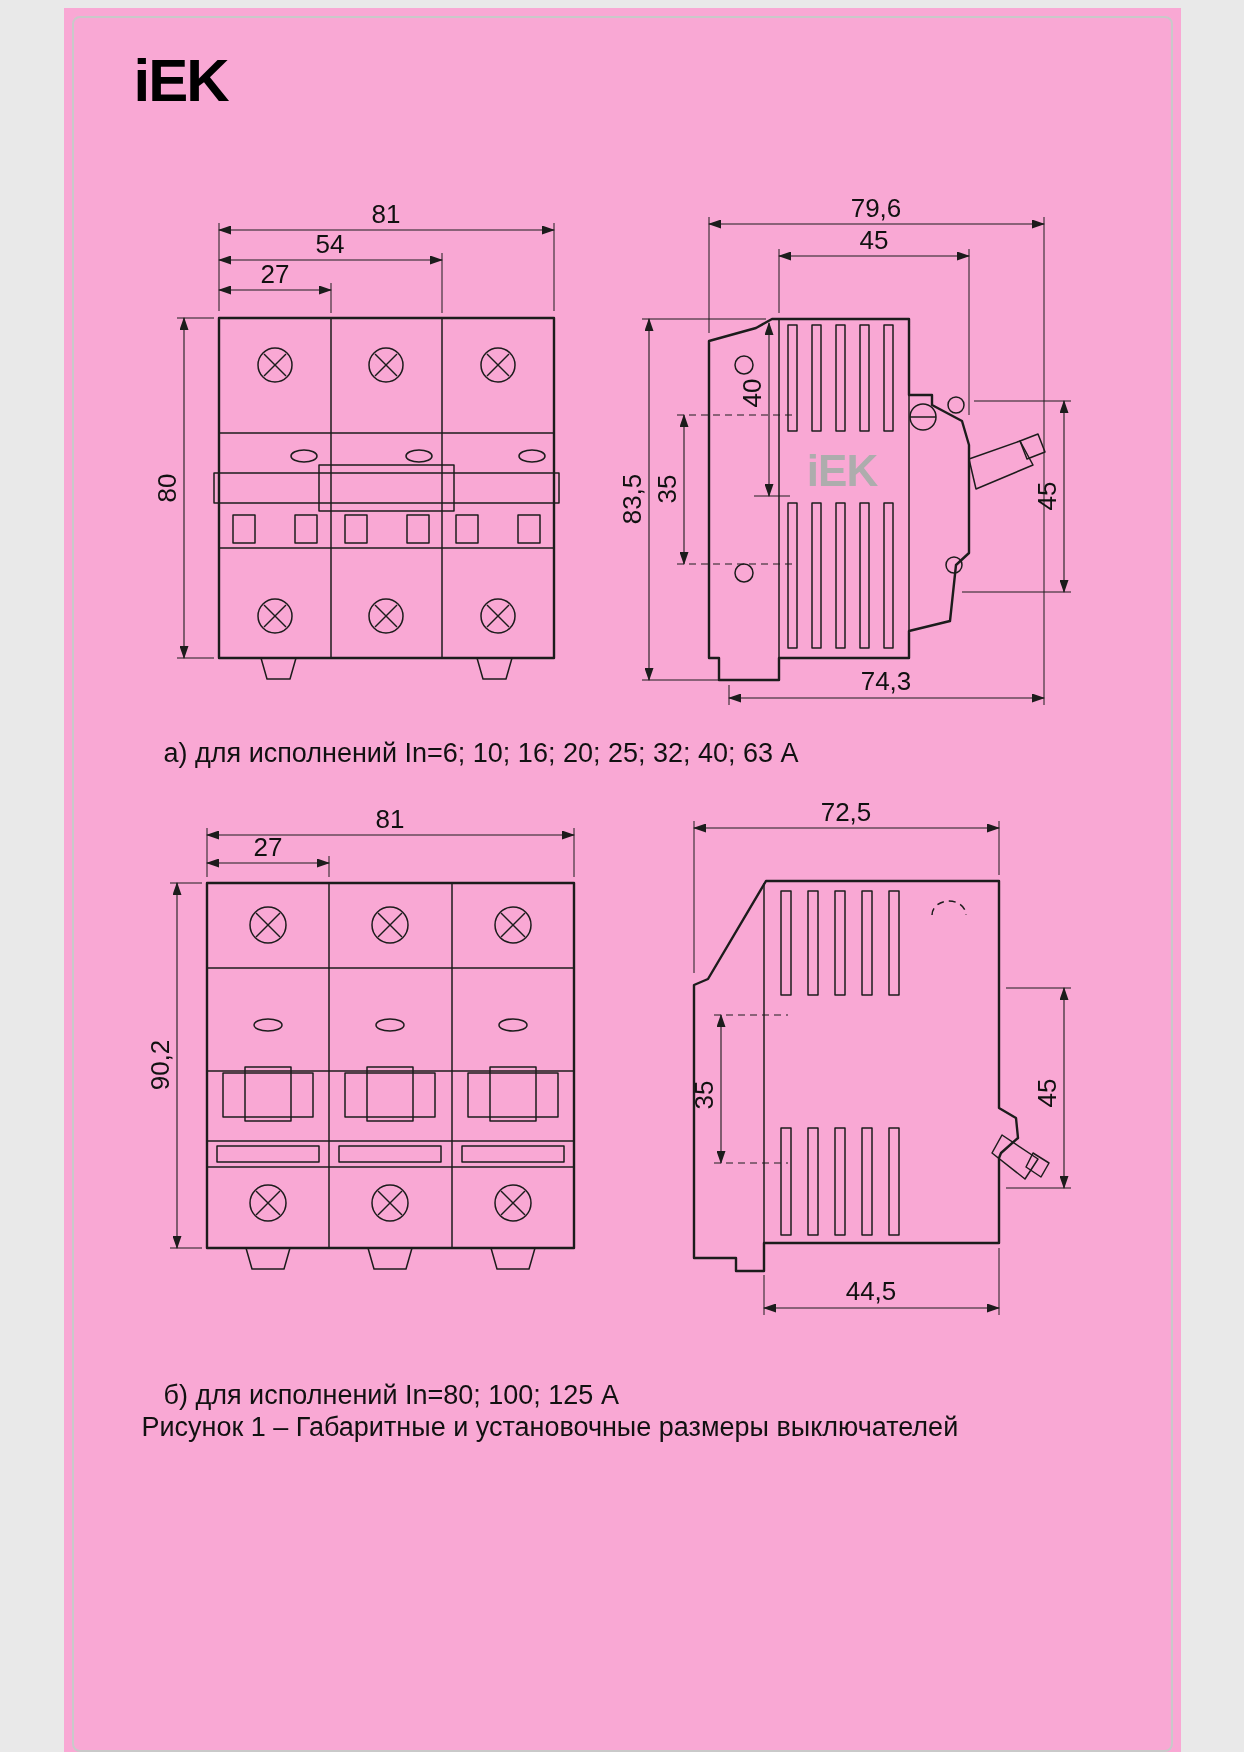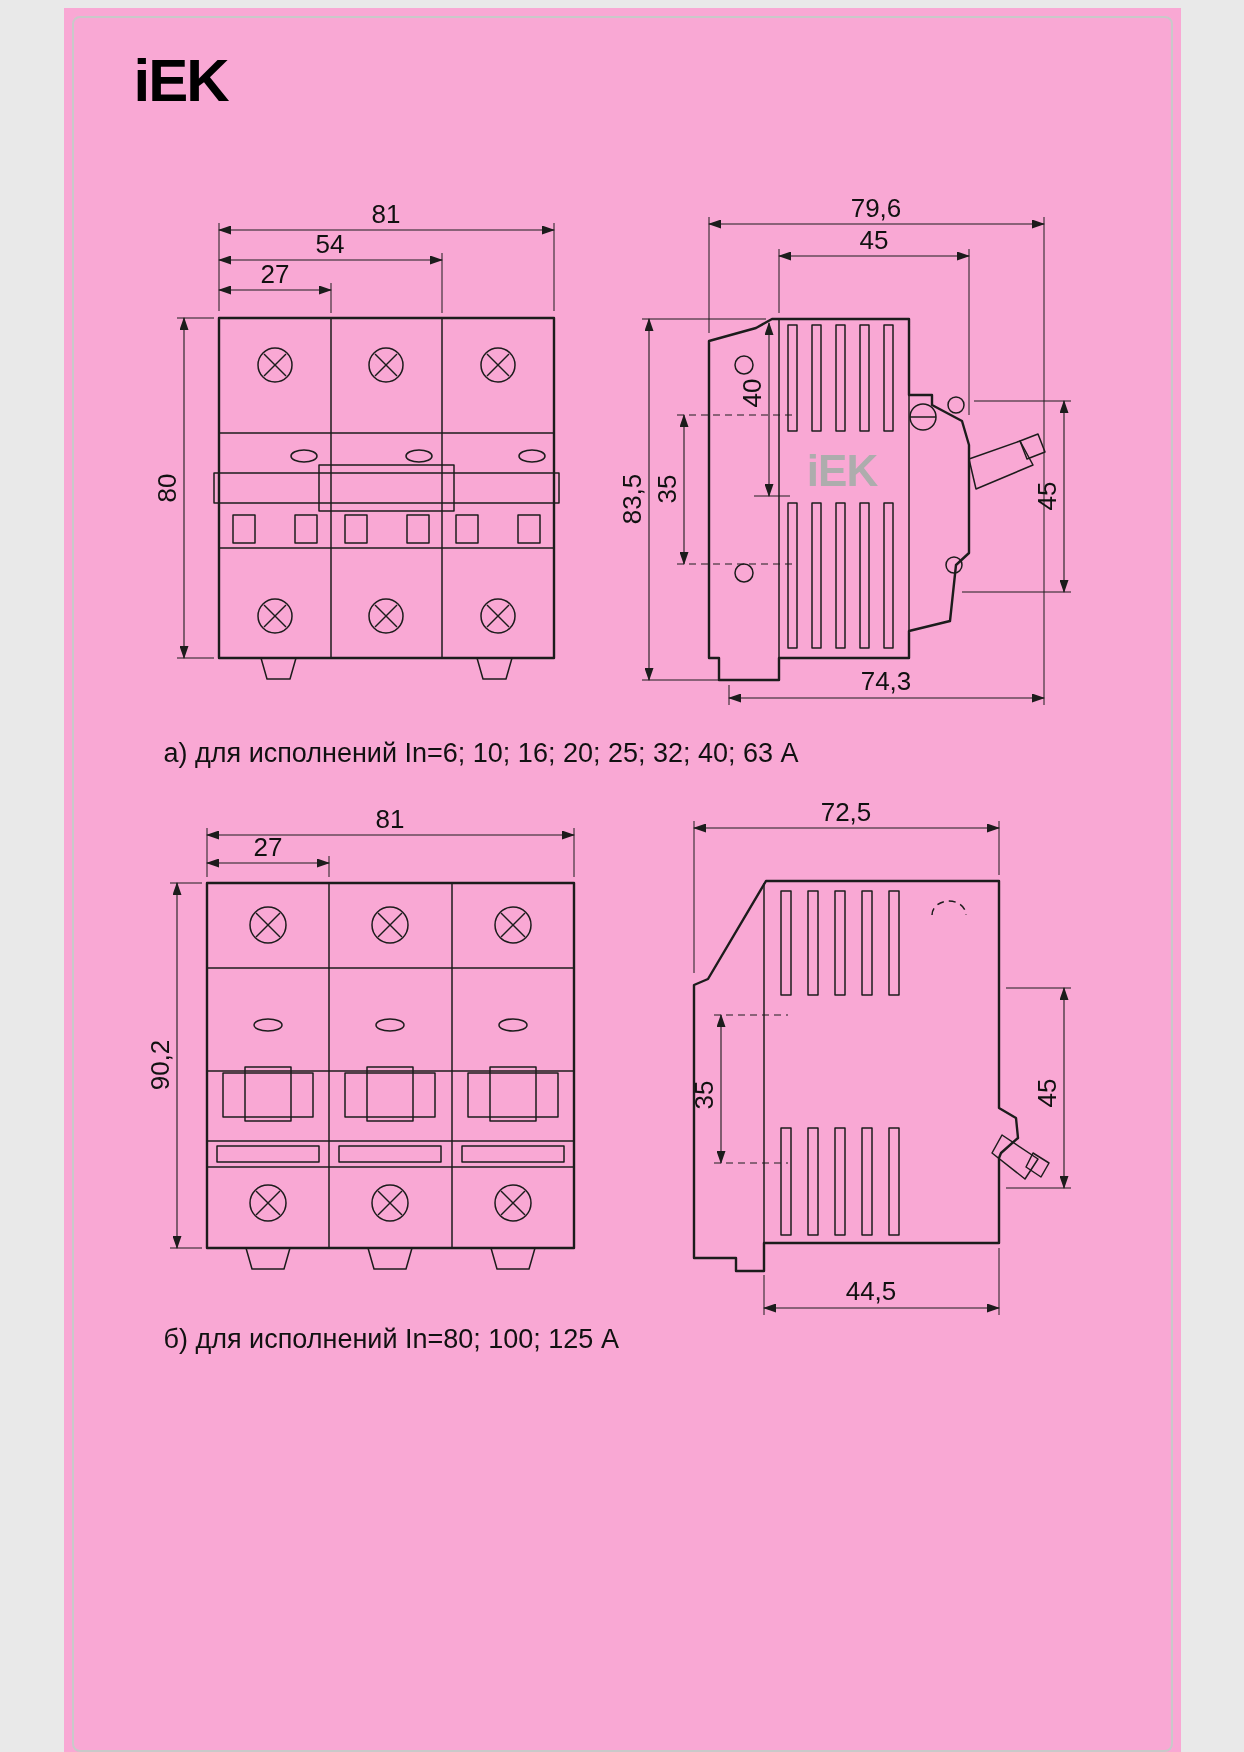--- a/index.html
+++ b/index.html
@@ -298,15 +298,16 @@
       <text class="dimtext" transform="translate(920,290) rotate(-90)">45</text>
     </g>
     <g>
       <line class="ext" x1="628" y1="472" x2="628" y2="512"></line>
       <line class="ext" x1="863" y1="445" x2="863" y2="512"></line>
       <line class="dim" x1="628" y1="505" x2="863" y2="505" marker-start="url(#arB)" marker-end="url(#arB)"></line>
       <text class="dimtext" x="735" y="497">44,5</text>
     </g>
   </svg>
 
-  <div class="caption" style="top:1316px;">б) для исполнений In=80; 100; 125 А</div>
-
+  <div class="caption" style="top:1372px;">б) для исполнений In=80; 100; 125 А</div>
+
+  <div class="fig-caption" style="top:1404px;">Рисунок 1 – Габаритные и установочные размеры выключателей</div>
 </div>
 
 </body></html>

